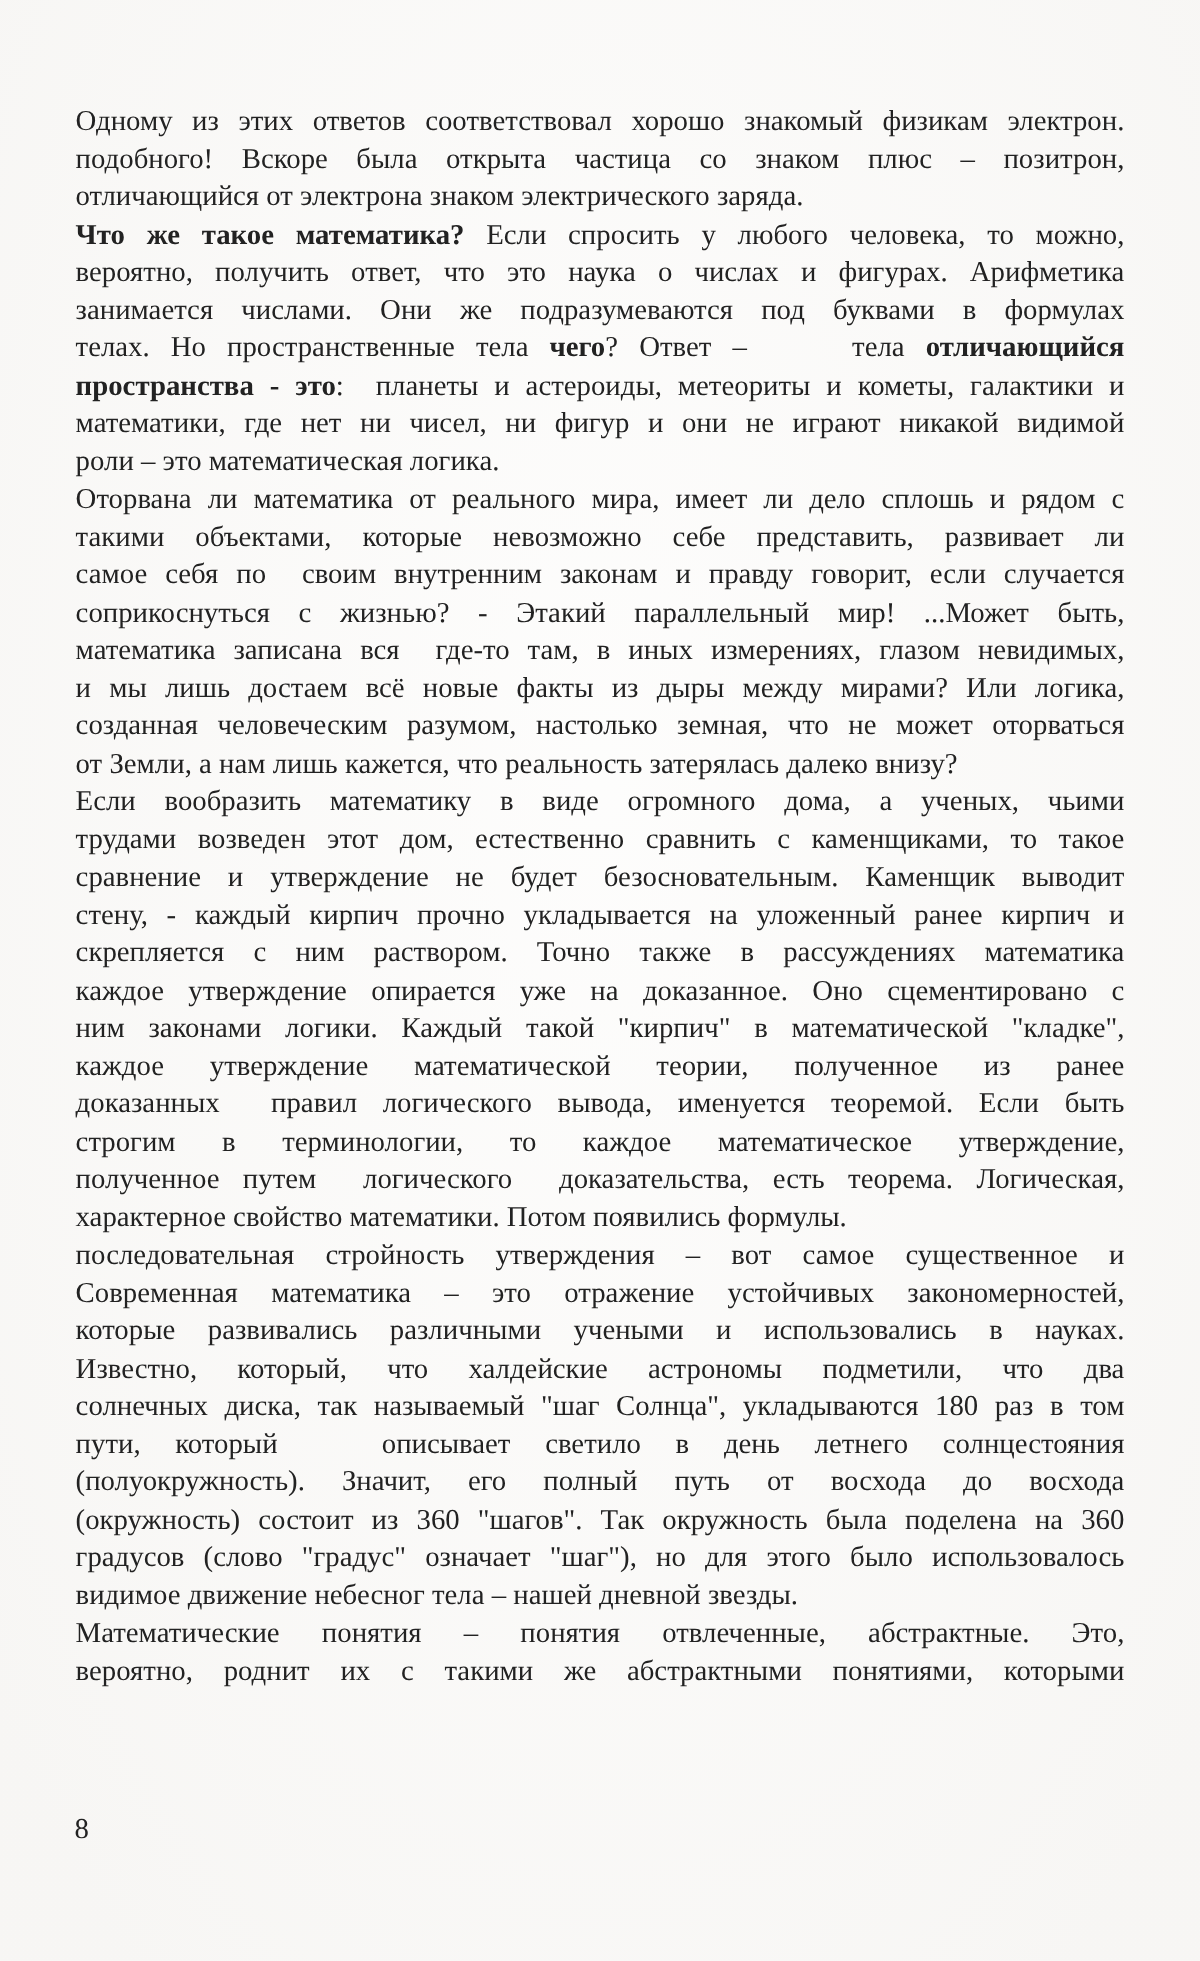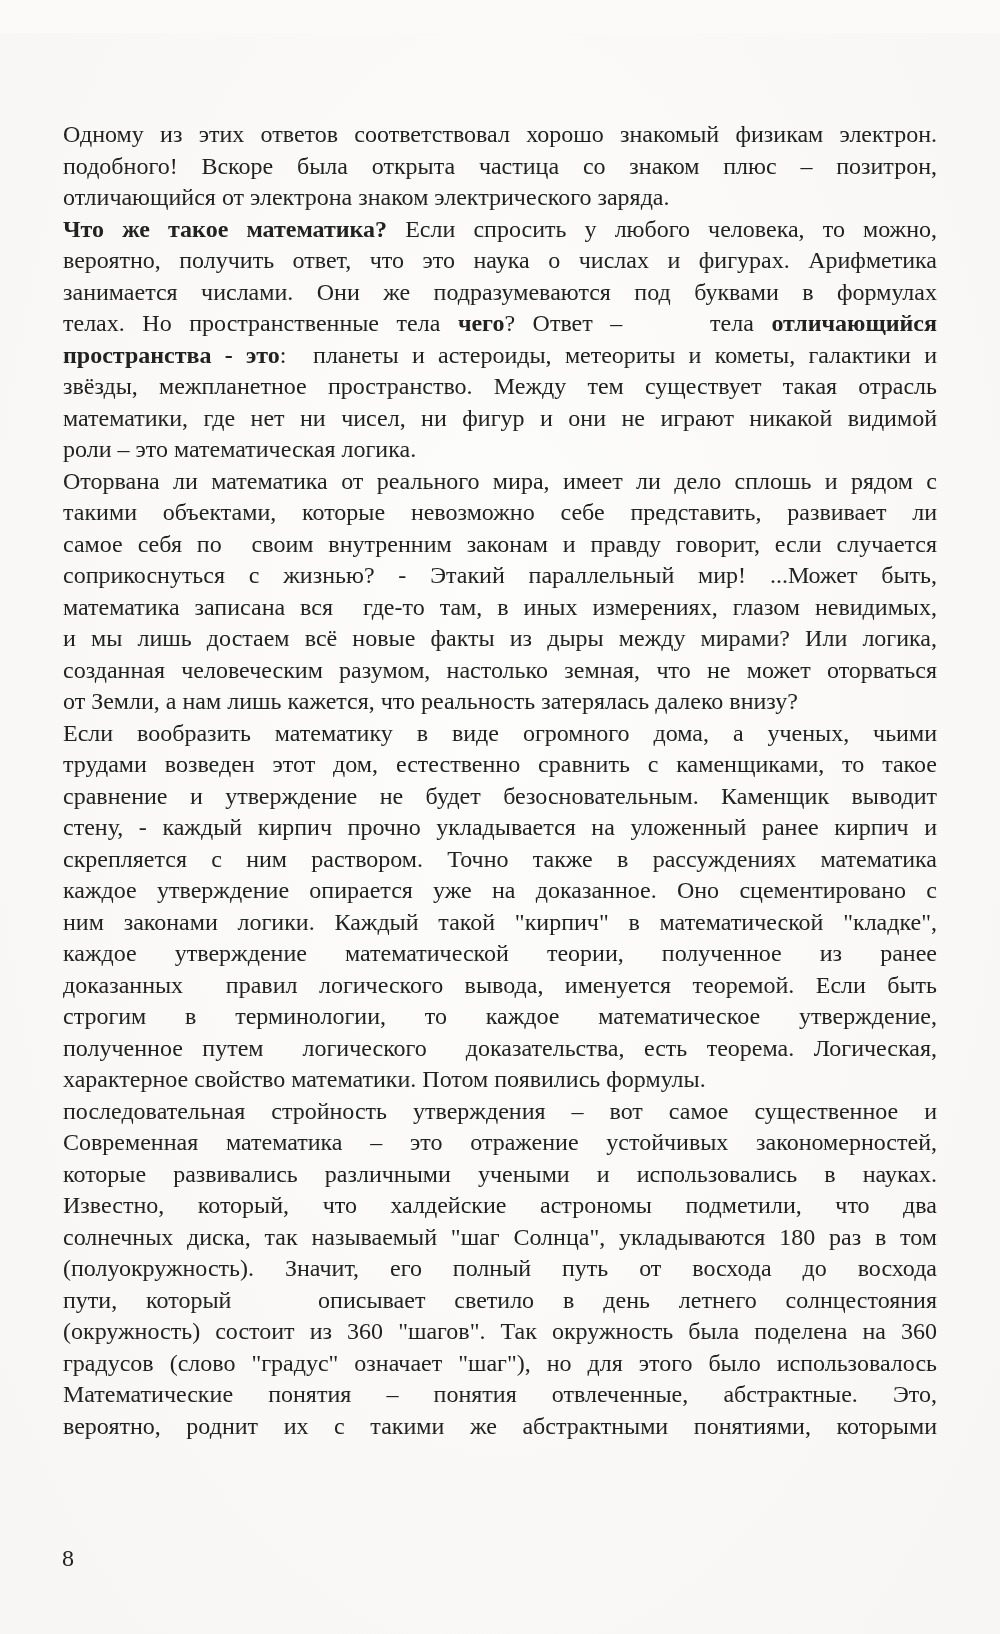--- a/index.html
+++ b/index.html
@@ -14,21 +14,20 @@
     font-family: "Liberation Serif", "DejaVu Serif", serif;
     color: #222222;
     overflow: hidden;
   }
   .scan-page {
     position: absolute;
     inset: 0;
     background:
       radial-gradient(ellipse at 50% 40%, rgba(255,255,255,0.6), rgba(0,0,0,0.015) 90%),
       #fbfaf8;
-    margin-top: 33px;
   }
   .page-text {
     position: absolute;
     left: 63px;
     top: 86px;
     width: 874px;
     font-size: 24px;
     line-height: 31.5px;
   }
   .para { margin: 0; }
@@ -59,21 +58,20 @@
         <div class="line"><span>Одному из этих ответов соответствовал хорошо знакомый физикам электрон.</span></div>
         <div class="line"><span>подобного! Вскоре была открыта частица со знаком плюс – позитрон,</span></div>
         <div class="line last"><span>отличающийся от электрона знаком электрического заряда.</span></div>
       </div>
       <div class="para">
         <div class="line"><span class="b">Что же такое математика?</span><span> Если спросить у любого человека, то можно,</span></div>
         <div class="line"><span>вероятно, получить ответ, что это наука о числах и фигурах. Арифметика</span></div>
         <div class="line"><span>занимается числами. Они же подразумеваются под буквами в формулах</span></div>
         <div class="line"><span>телах. Но пространственные тела </span><span class="b">чего</span><span>? Ответ –&nbsp;&nbsp;&nbsp;&nbsp; тела </span><span class="b">отличающийся</span></div>
         <div class="line"><span class="b">пространства - это</span><span>:&nbsp; планеты и астероиды, метеориты и кометы, галактики и</span></div>
-        <div class="line"><span>звёзды, межпланетное пространство. Между тем существует такая отрасль</span></div>
         <div class="line"><span>математики, где нет ни чисел, ни фигур и они не играют никакой видимой</span></div>
         <div class="line last"><span>роли – это </span><span class="i">математическая логика.</span></div>
       </div>
       <div class="para">
         <div class="line"><span>Оторвана ли математика от реального мира, имеет ли дело сплошь и рядом с</span></div>
         <div class="line"><span>такими объектами, которые невозможно себе представить, развивает ли</span></div>
         <div class="line"><span>самое себя по&nbsp; своим внутренним законам и правду говорит, если случается</span></div>
         <div class="line"><span>соприкоснуться с жизнью? - </span><span class="i">Этакий параллельный мир!</span><span> ...Может быть,</span></div>
         <div class="line"><span>математика записана вся&nbsp; где-то там, в иных измерениях, глазом невидимых,</span></div>
         <div class="line"><span>и мы лишь достаем всё новые факты из дыры между мирами? Или логика,</span></div>
@@ -93,24 +91,25 @@
         <div class="line"><span>строгим в терминологии, то каждое математическое утверждение,</span></div>
         <div class="line"><span>полученное путем&nbsp; логического&nbsp; доказательства, есть теорема. </span><span class="i">Логическая,</span></div>
         <div class="line last"><span class="i">характерное</span><span> свойство математики. Потом появились формулы.</span></div>
         <div class="line"><span class="i">последовательная стройность</span><span> утверждения – вот самое </span><span class="i">существенное</span><span> и</span></div>
       </div>
       <div class="para">
         <div class="line"><span>Современная математика – это отражение устойчивых закономерностей,</span></div>
         <div class="line"><span>которые развивались различными учеными и использовались в науках.</span></div>
         <div class="line"><span>Известно, который, что халдейские астрономы подметили, что два</span></div>
         <div class="line"><span>солнечных диска, так называемый "</span><span class="i">шаг Солнца</span><span>", укладываются 180 раз в том</span></div>
+        <div class="line"><span>пути, который&nbsp;&nbsp; описывает светило в день летнего солнцестояния</span></div>
         <div class="line"><span>(полуокружность). Значит, его полный путь от восхода до восхода</span></div>
-        <div class="line"><span>пути, который&nbsp;&nbsp; описывает светило в день летнего солнцестояния</span></div>
         <div class="line"><span>(окружность) состоит из 360 "шагов". Так окружность была поделена на 360</span></div>
         <div class="line"><span>градусов (слово "</span><span class="i">градус</span><span>" означает "</span><span class="i">шаг</span><span>"), но для этого было использовалось</span></div>
+        <div class="line last"><span>видимое движение небесног тела – нашей дневной звезды.</span></div>
       </div>
       <div class="para">
         <div class="line"><span>Математические понятия – понятия отвлеченные, абстрактные. Это,</span></div>
         <div class="line"><span>вероятно, роднит их с такими же абстрактными понятиями, которыми</span></div>
       </div>
     </div>
   <div class="page-number">8</div>
 </div>
 
 </body></html>

